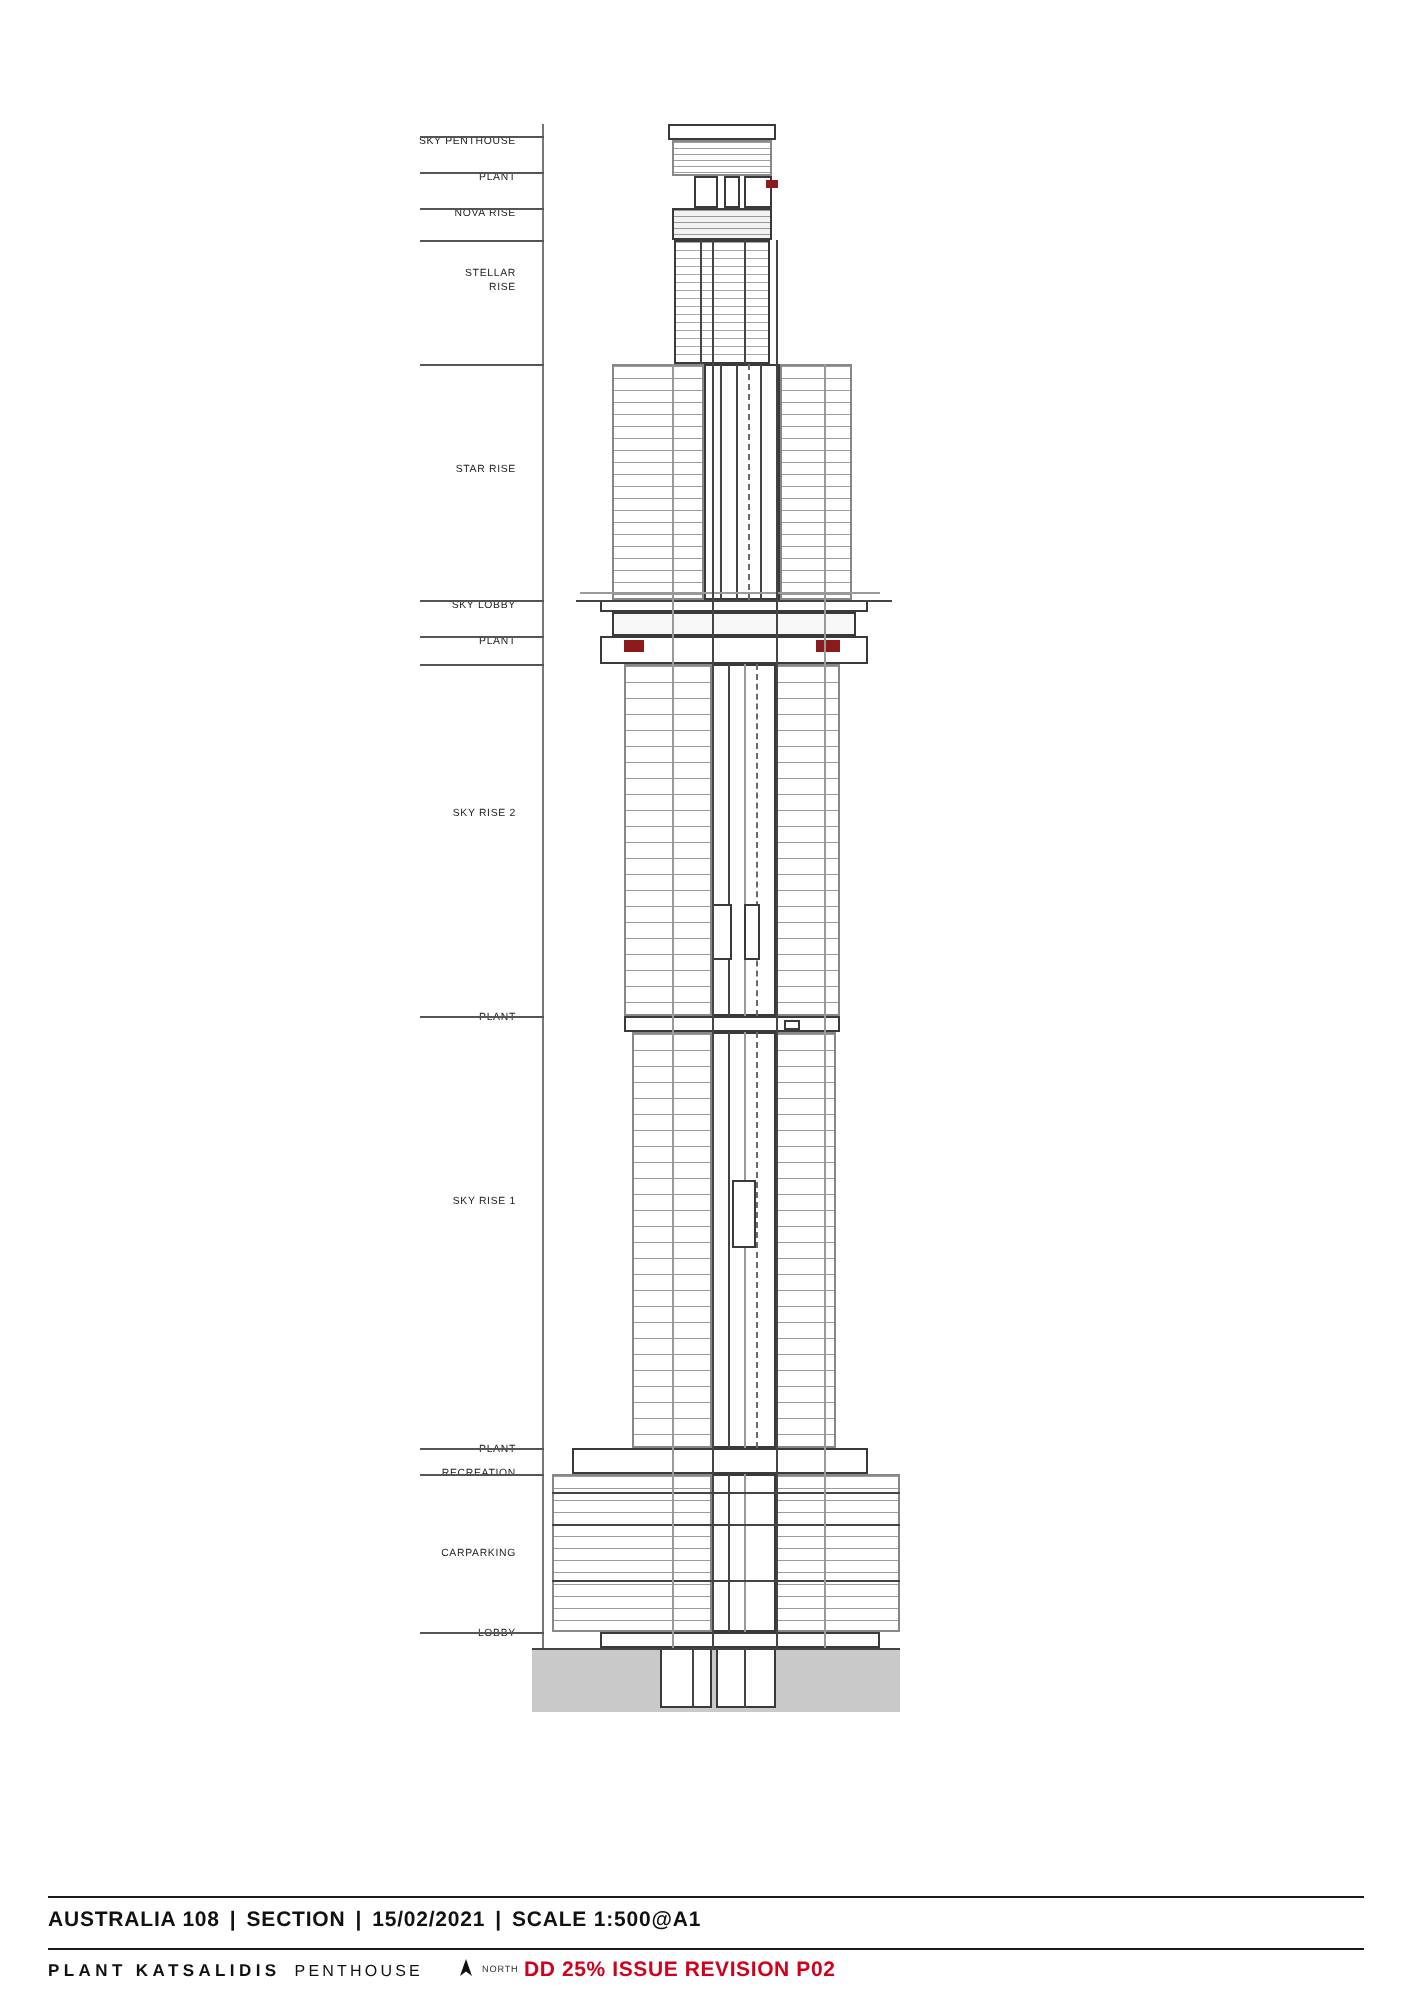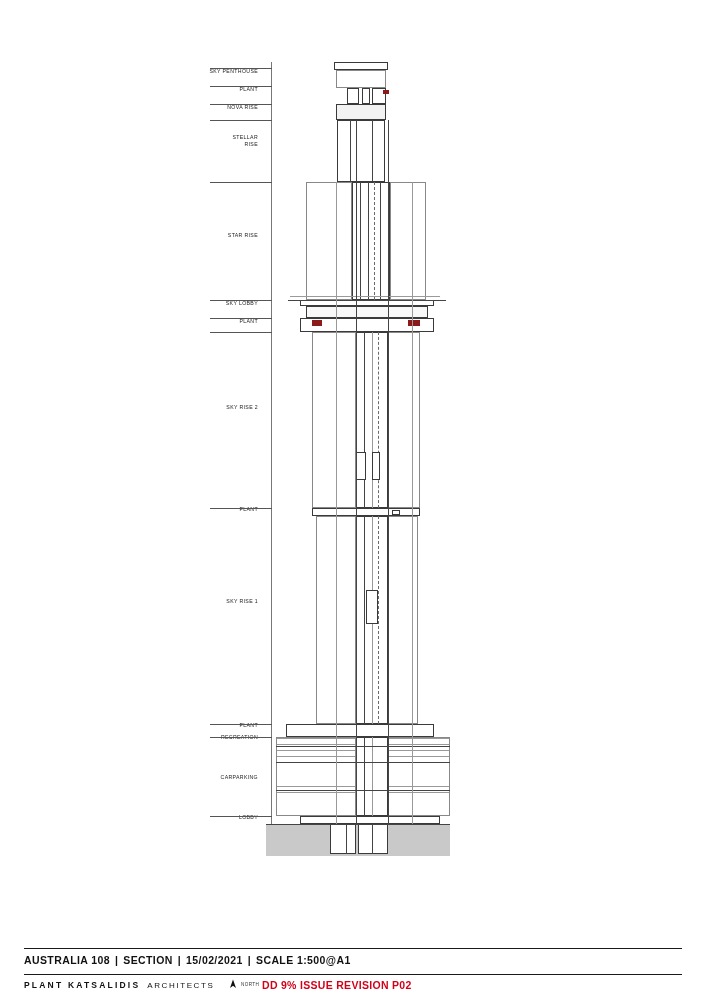--- a/index.html
+++ b/index.html
@@ -311,24 +311,24 @@
 <div id="titleblock">
   <div class="tb-rule" id="tb-rule-top"></div>
 
   <div id="title-line">
     <span>AUSTRALIA 108</span><span class="sep">|</span><span>SECTION</span><span class="sep">|</span><span>15/02/2021</span><span class="sep">|</span><span>SCALE 1:500@A1</span>
   </div>
 
   <div class="tb-rule" id="tb-rule-mid"></div>
 
   <div id="firm">
-    <span>PLANT KATSALIDIS</span><span class="arch">ARCHITECTS</span>
+    <span>PLANT KATSALIDIS</span><span class="arch">PENTHOUSE</span>
   </div>
 
   <div id="north-block">
     <svg width="10" height="10" viewBox="0 0 10 10">
       <path d="M5 0.5 L8 9 L5 6.8 L2 9 Z" fill="#111"></path>
     </svg>
     <span class="nlabel">NORTH</span>
   </div>
 
-  <div id="revision">DD 9% ISSUE REVISION P02</div>
+  <div id="revision">DD 25% ISSUE REVISION P02</div>
 </div>
 
 </body></html>

